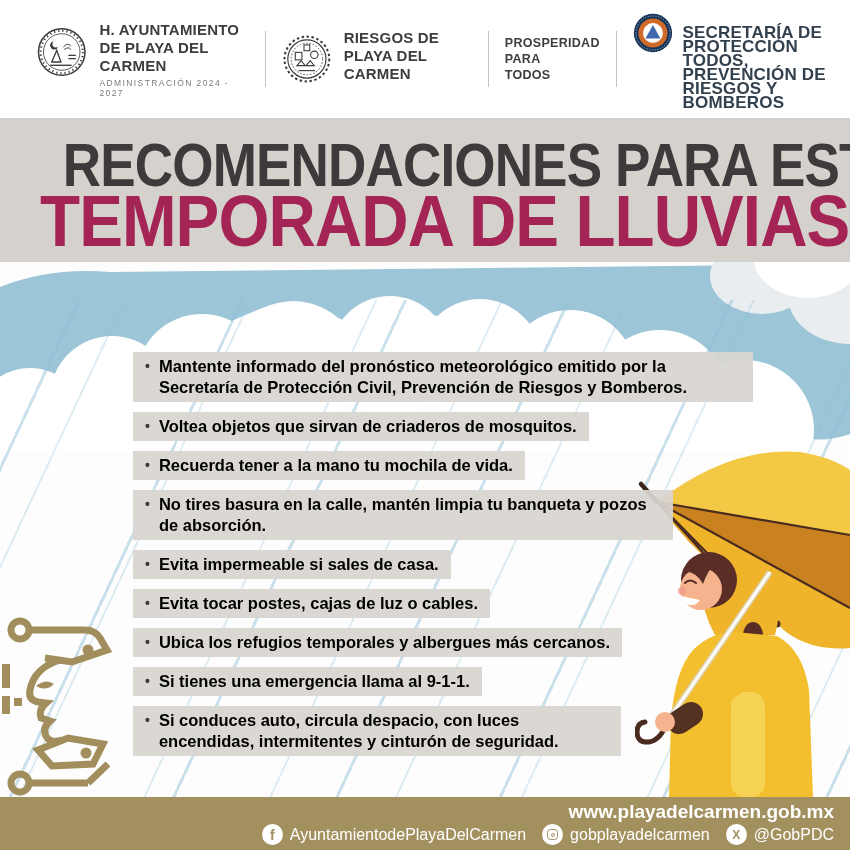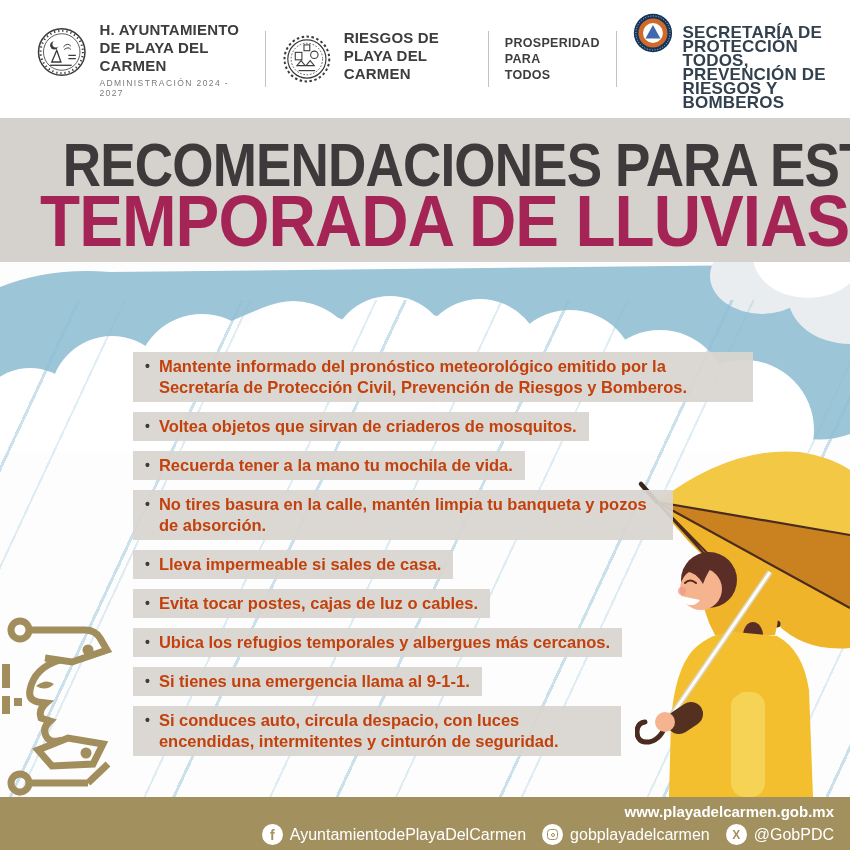--- a/index.html
+++ b/index.html
@@ -26,30 +26,30 @@
   .rain{position:absolute;top:300px;left:0;width:850px;height:497px;z-index:2;
     background-image:
       repeating-linear-gradient(115deg, transparent 0px, transparent 70px, rgba(140,190,215,.45) 70px, rgba(140,190,215,.45) 73px, transparent 73px, transparent 148px),
       repeating-linear-gradient(115deg, transparent 0px, transparent 112px, rgba(140,190,215,.28) 112px, rgba(140,190,215,.28) 114px);
   }
 
   
   .list{position:absolute;top:352px;left:133px;z-index:4;display:flex;flex-direction:column;gap:10px;}
   .row{display:flex;background:rgba(216,213,209,.93);padding:4px 12px;box-sizing:border-box;width:fit-content;}
   .row .dot{font-weight:bold;color:#3c3c3c;font-size:14px;line-height:21px;margin-right:9px;}
-  .row .txt{font-weight:bold;color:#c2410c;font-size:16.5px;line-height:21px;}
+  .row .txt{font-weight:bold;color:#000000;font-size:16.5px;line-height:21px;}
   .w1{width:620px;} .w4{width:540px;} .w9{width:488px;}
 
   
   .glyph{position:absolute;left:0;top:598px;z-index:2;}
   .girl{position:absolute;right:0;top:440px;z-index:3;}
 
   
   .footer{position:absolute;bottom:0;left:0;width:850px;height:53px;background:#a3905f;z-index:7;box-sizing:border-box;padding-right:16px;display:flex;flex-direction:column;align-items:flex-end;justify-content:center;gap:2px;}
-  .website{color:#fff;font-weight:bold;font-size:15px;line-height:20px;}
+  .website{color:#fff;font-weight:bold;font-size:19px;line-height:20px;}
   .social-row{display:flex;align-items:center;gap:16px;color:#fff;font-size:16px;}
   .social{display:flex;align-items:center;gap:7px;}
   .ic{width:21px;height:21px;border-radius:50%;background:#fff;display:inline-flex;align-items:center;justify-content:center;color:#a3905f;font-weight:bold;font-size:14px;flex:none;}
   .ig-box{width:11px;height:11px;border:1.8px solid #a3905f;border-radius:3.5px;display:flex;align-items:center;justify-content:center;box-sizing:border-box;}
   .ig-dot{width:4px;height:4px;border:1.2px solid #a3905f;border-radius:50%;box-sizing:border-box;}
   .xg{font-size:12px;}
 </style>
 </head>
 <body>
 
@@ -222,21 +222,21 @@
     <div class="row">
       <span class="dot">•</span>
       <span class="txt">Recuerda tener a la mano tu mochila de vida.</span>
     </div>
     <div class="row w4">
       <span class="dot">•</span>
       <span class="txt">No tires basura en la calle, mantén limpia tu banqueta y pozos de absorción.</span>
     </div>
     <div class="row">
       <span class="dot">•</span>
-      <span class="txt">Lleva impermeable si sales de casa.</span>
+      <span class="txt">Evita impermeable si sales de casa.</span>
     </div>
     <div class="row">
       <span class="dot">•</span>
       <span class="txt">Evita tocar postes, cajas de luz o cables.</span>
     </div>
     <div class="row">
       <span class="dot">•</span>
       <span class="txt">Ubica los refugios temporales y albergues más cercanos.</span>
     </div>
     <div class="row">

